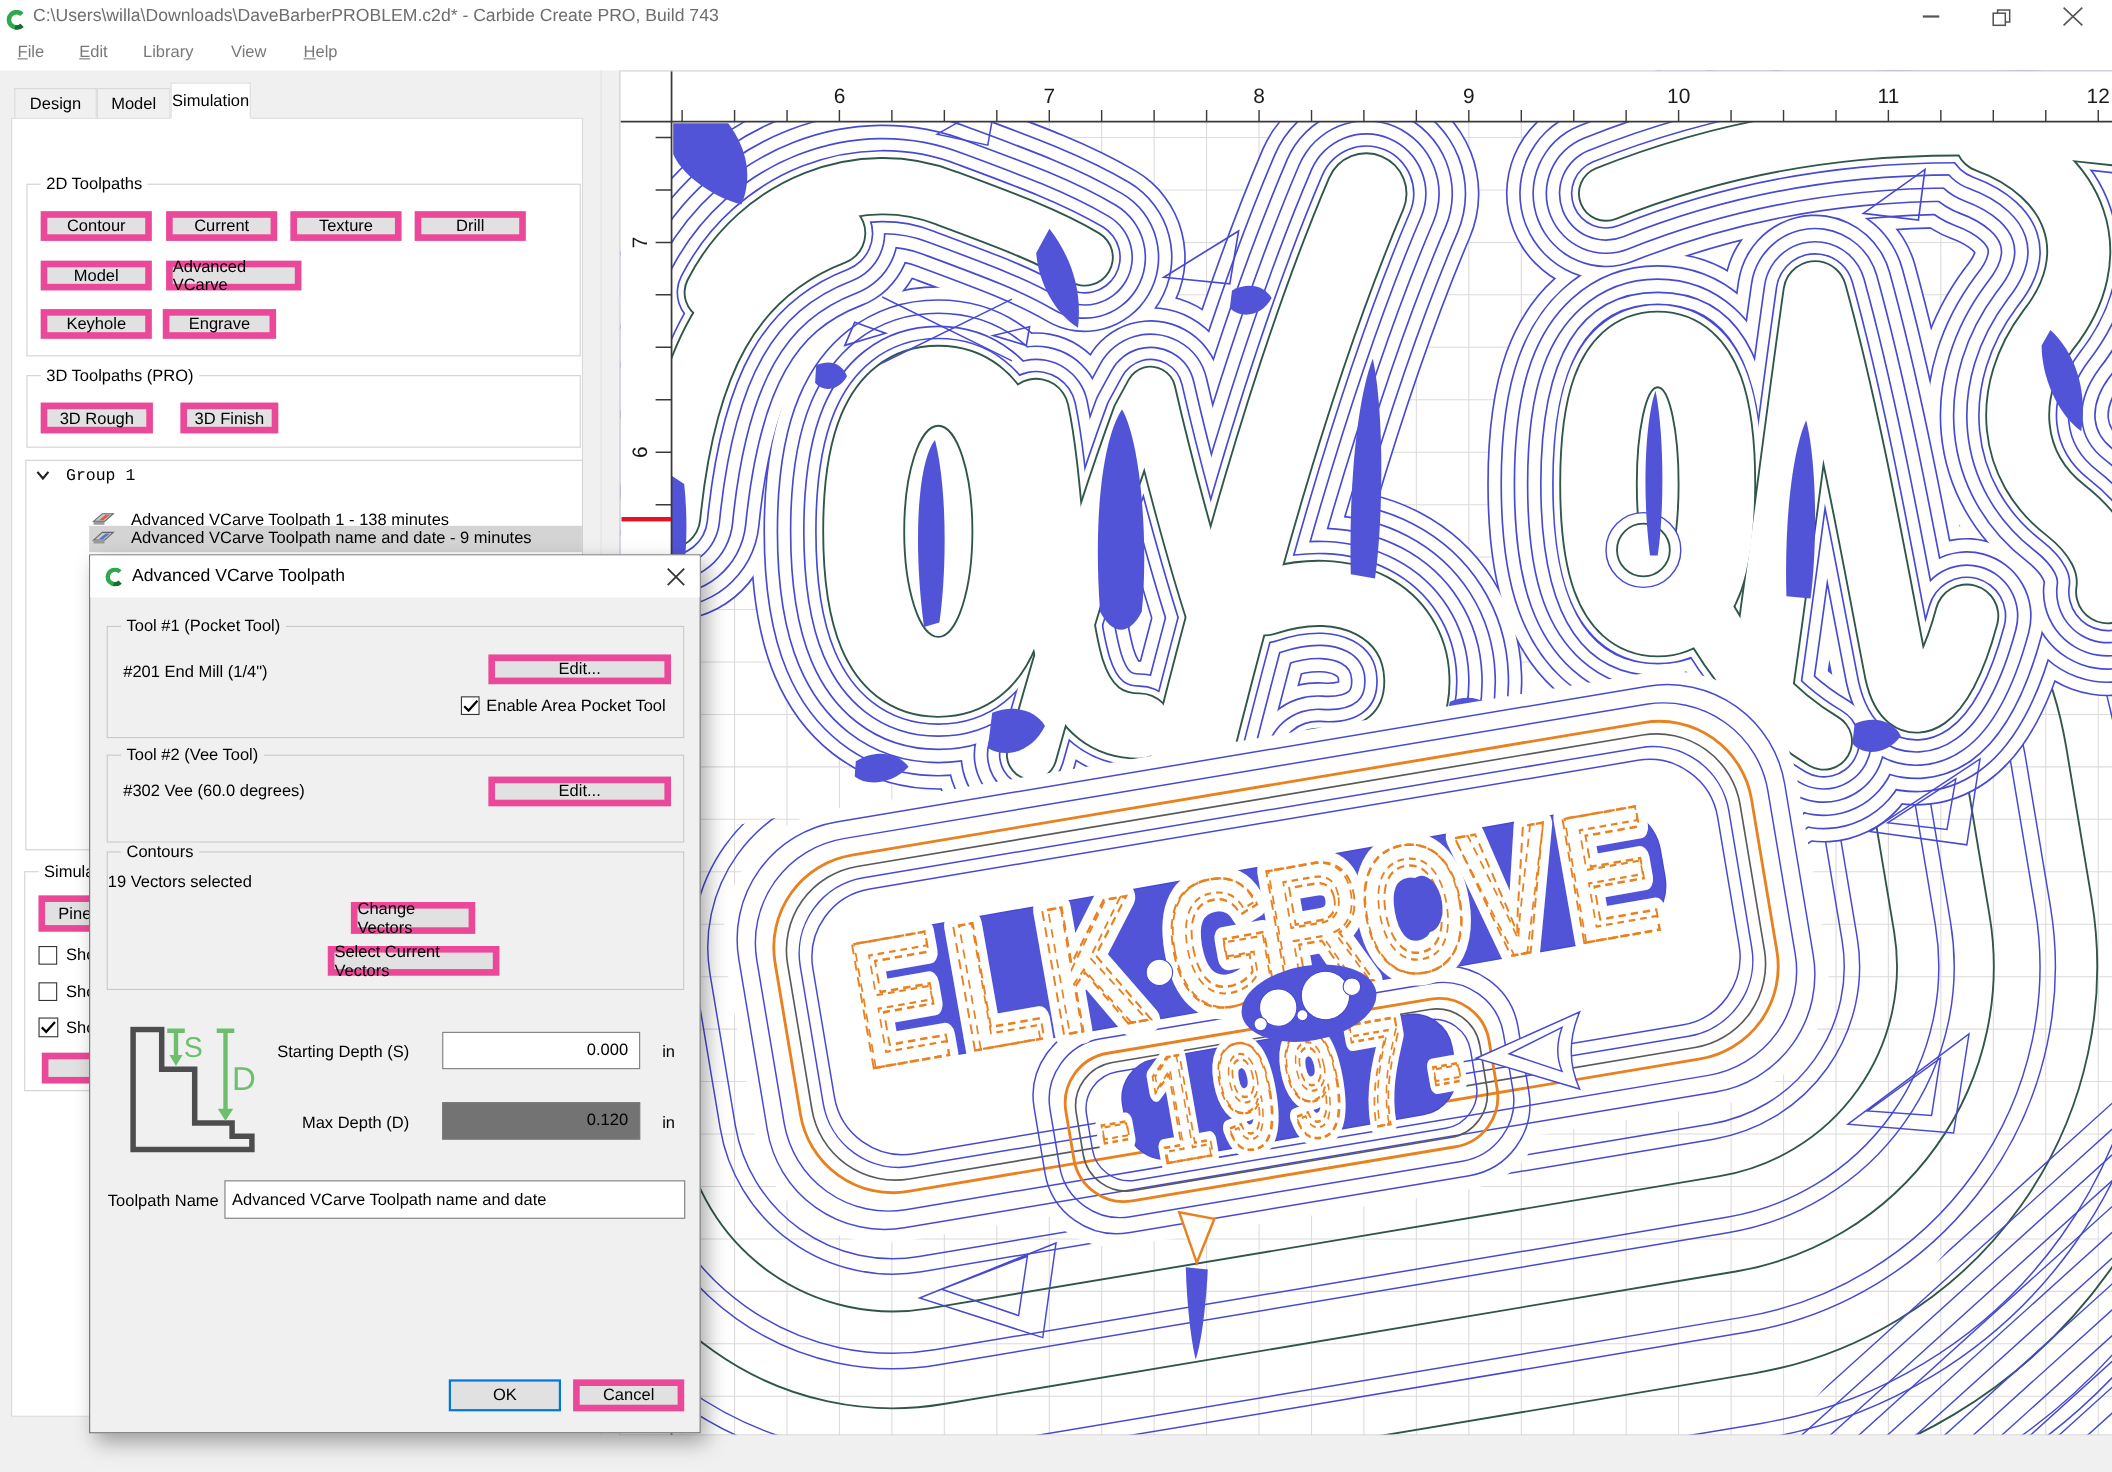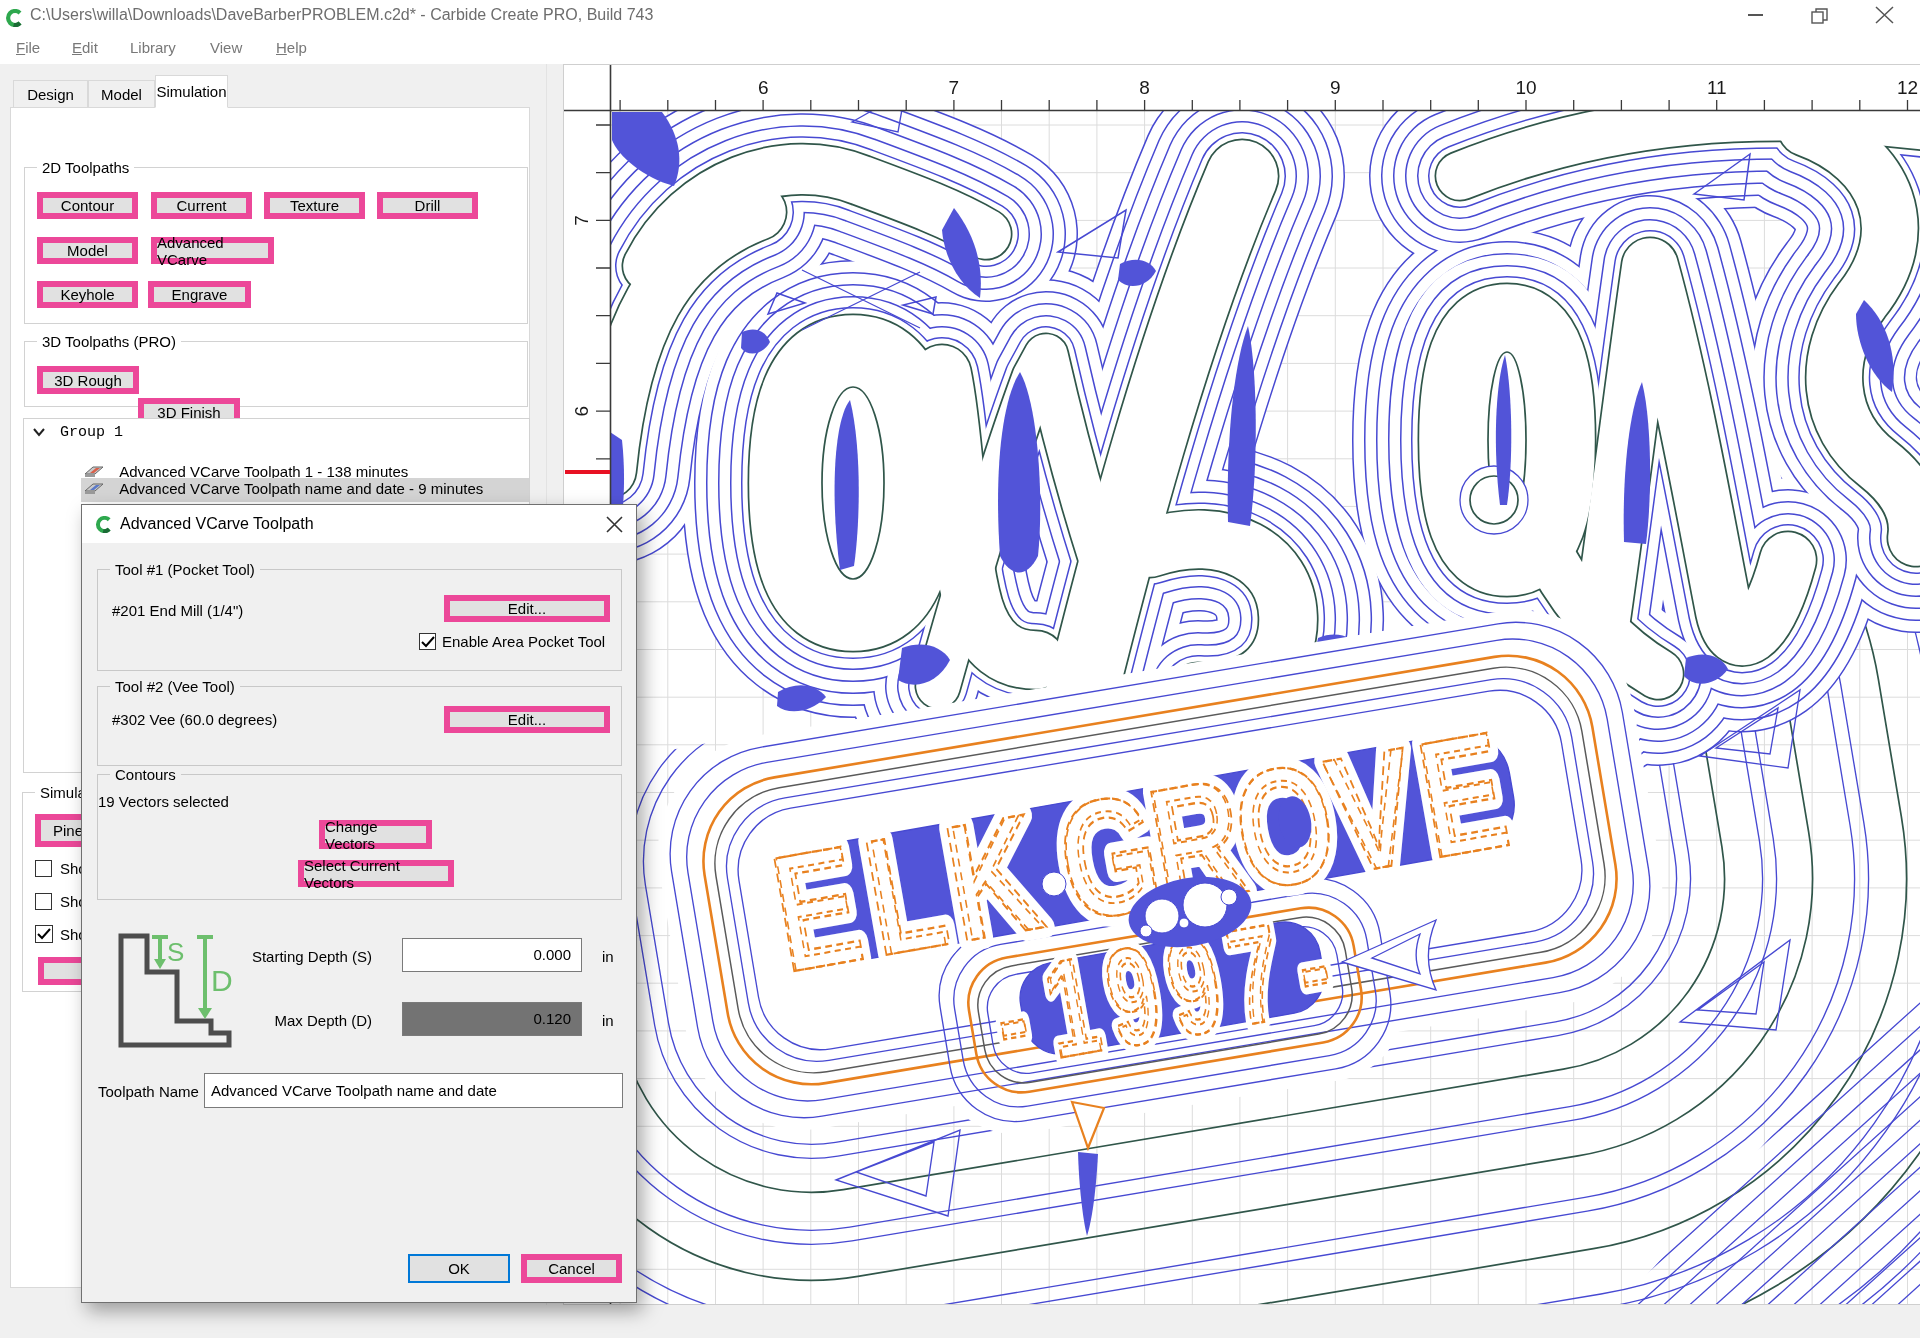--- a/index.html
+++ b/index.html
@@ -45,21 +45,21 @@
  <div class="btn" style="left:352px;top:24px;width:101px;height:27px;">Drill</div>
  <div class="btn" style="left:12px;top:69px;width:101px;height:27px;">Model</div>
  <div class="btn" style="left:126px;top:69px;width:123px;height:27px;">Advanced VCarve</div>
  <div class="btn" style="left:12px;top:113px;width:101px;height:27px;">Keyhole</div>
  <div class="btn" style="left:123px;top:113px;width:103px;height:27px;">Engrave</div>
 </div>
 
 <div class="gbox" style="left:24px;top:341px;width:504px;height:66px;">
  <div class="glabel">3D Toolpaths (PRO)</div>
  <div class="btn" style="left:12px;top:24px;width:102px;height:28px;">3D Rough</div>
- <div class="btn" style="left:113px;top:24px;width:102px;height:28px;margin-top:32px;">3D Finish</div>
+ <div class="btn" style="left:139px;top:24px;width:89px;height:28px;">3D Finish</div>
 </div>
 
 <div class="abs" style="left:23px;top:418px;width:507px;height:355px;border:1px solid #d2d2d2;background:#fff;overflow:hidden;">
  <svg class="abs" style="left:8px;top:8px" width="14" height="10" viewBox="0 0 14 10">
       <path d="M 2,2 L 7,8 L 12,2" fill="none" stroke="#222" stroke-width="2"></path>
     </svg>
  <div class="abs" style="left:36px;top:5px;font-size:15px;font-family:Liberation Mono, monospace;">Group 1</div>
  <div class="abs" style="left:57px;top:42px;width:450px;height:24px;font-size:15px;">
    <svg width="26" height="20" viewBox="0 0 26 20" style="vertical-align:-4px">
         <path d="M 4,13 L 14,13 L 22,6 L 12,6 Z" fill="#c9c9c9" stroke="#666" stroke-width="1"></path>

